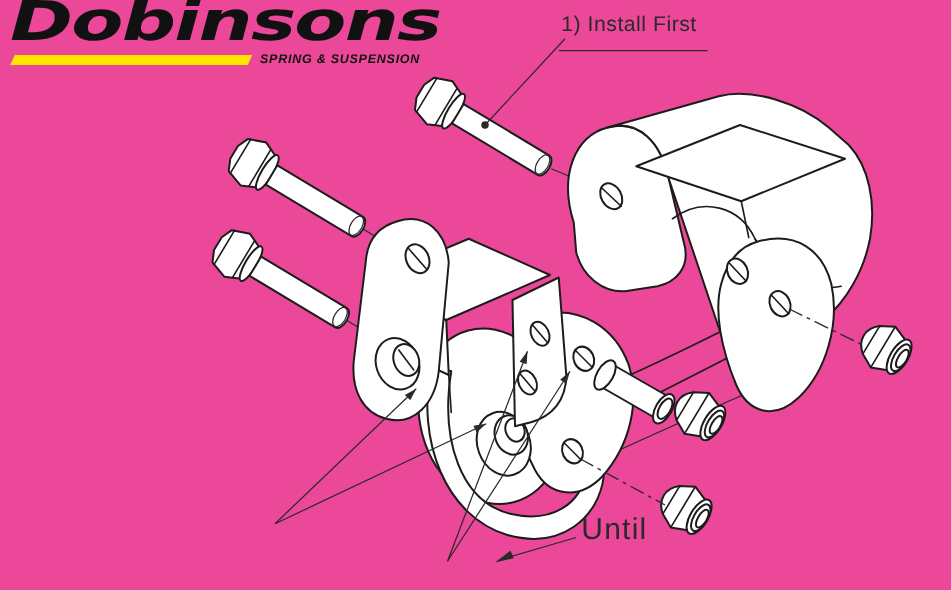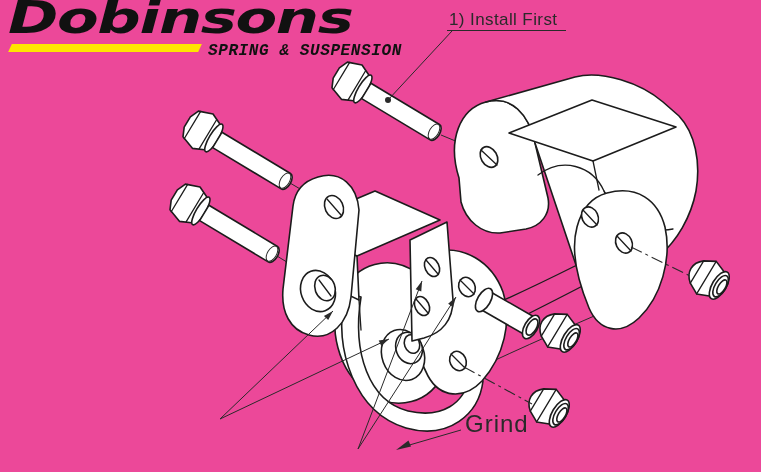--- a/index.html
+++ b/index.html
@@ -7,25 +7,25 @@
         font-family:"Liberation Sans",sans-serif;}
   
   .logo{position:absolute;left:0;top:0;width:390px;height:60px;}
   .logo-brand{position:absolute;left:8px;top:-8px;color:#111;
       font-family:"DejaVu Sans",sans-serif;font-style:italic;font-weight:bold;
       font-size:44px;letter-spacing:-1px;transform:scaleX(1.38);transform-origin:left top;
       white-space:nowrap;}
   .logo-bar{position:absolute;left:10px;top:44px;width:190px;height:8px;
       background:#FFE600;transform:skewX(-25deg);}
   .logo-tagline{position:absolute;left:208px;top:42px;color:#111;
-      font-family:Liberation Mono, monospace;font-style:italic;font-weight:bold;
-      font-size:16px;letter-spacing:0.6px;white-space:nowrap;}
+      font-family:Liberation Sans, sans-serif;font-style:italic;font-weight:bold;
+      font-size:10px;letter-spacing:0.6px;white-space:nowrap;}
   
   .callout{position:absolute;color:#2a2a2a;font-size:17px;letter-spacing:0.4px;
-      padding:0 2px 0 2px;border-bottom:1.6px solid #2a2a2a;white-space:nowrap;}
+      padding:0 2px 10px 2px;border-bottom:1.6px solid #2a2a2a;white-space:nowrap;}
   .co-install{left:447px;top:10px;width:115px;}
   .co-grind{left:64px;top:395px;width:152px;}
   .co-holes{left:129px;top:425px;width:225px;}
   .co-front{left:463px;top:410px;font-size:24px;border-bottom:none;color:#2a2a2a;
       letter-spacing:1px;}
   svg{position:absolute;left:0;top:0;}
   .ol{fill:#fff;stroke:#1c1c1c;stroke-width:1.6;stroke-linejoin:round;}
   .ln{fill:none;stroke:#1c1c1c;stroke-width:1.3;stroke-linecap:round;}
   .thin{fill:none;stroke:#2a2a2a;stroke-width:1;}
   .dash{fill:none;stroke:#2a2a2a;stroke-width:1.1;stroke-dasharray:12 4 3 4;}
@@ -191,15 +191,15 @@
     </g>
   </svg>
 
   <div class="logo">
     <div class="logo-brand">Dobinsons</div>
     <div class="logo-bar"></div>
     <div class="logo-tagline">SPRING &amp; SUSPENSION</div>
   </div>
 
   <div class="callout co-install">1) Install First</div>
-  <div class="callout co-front">Grind</div>
+  <div class="callout co-front">Until</div>
 
 </div>
 
 </body></html>

